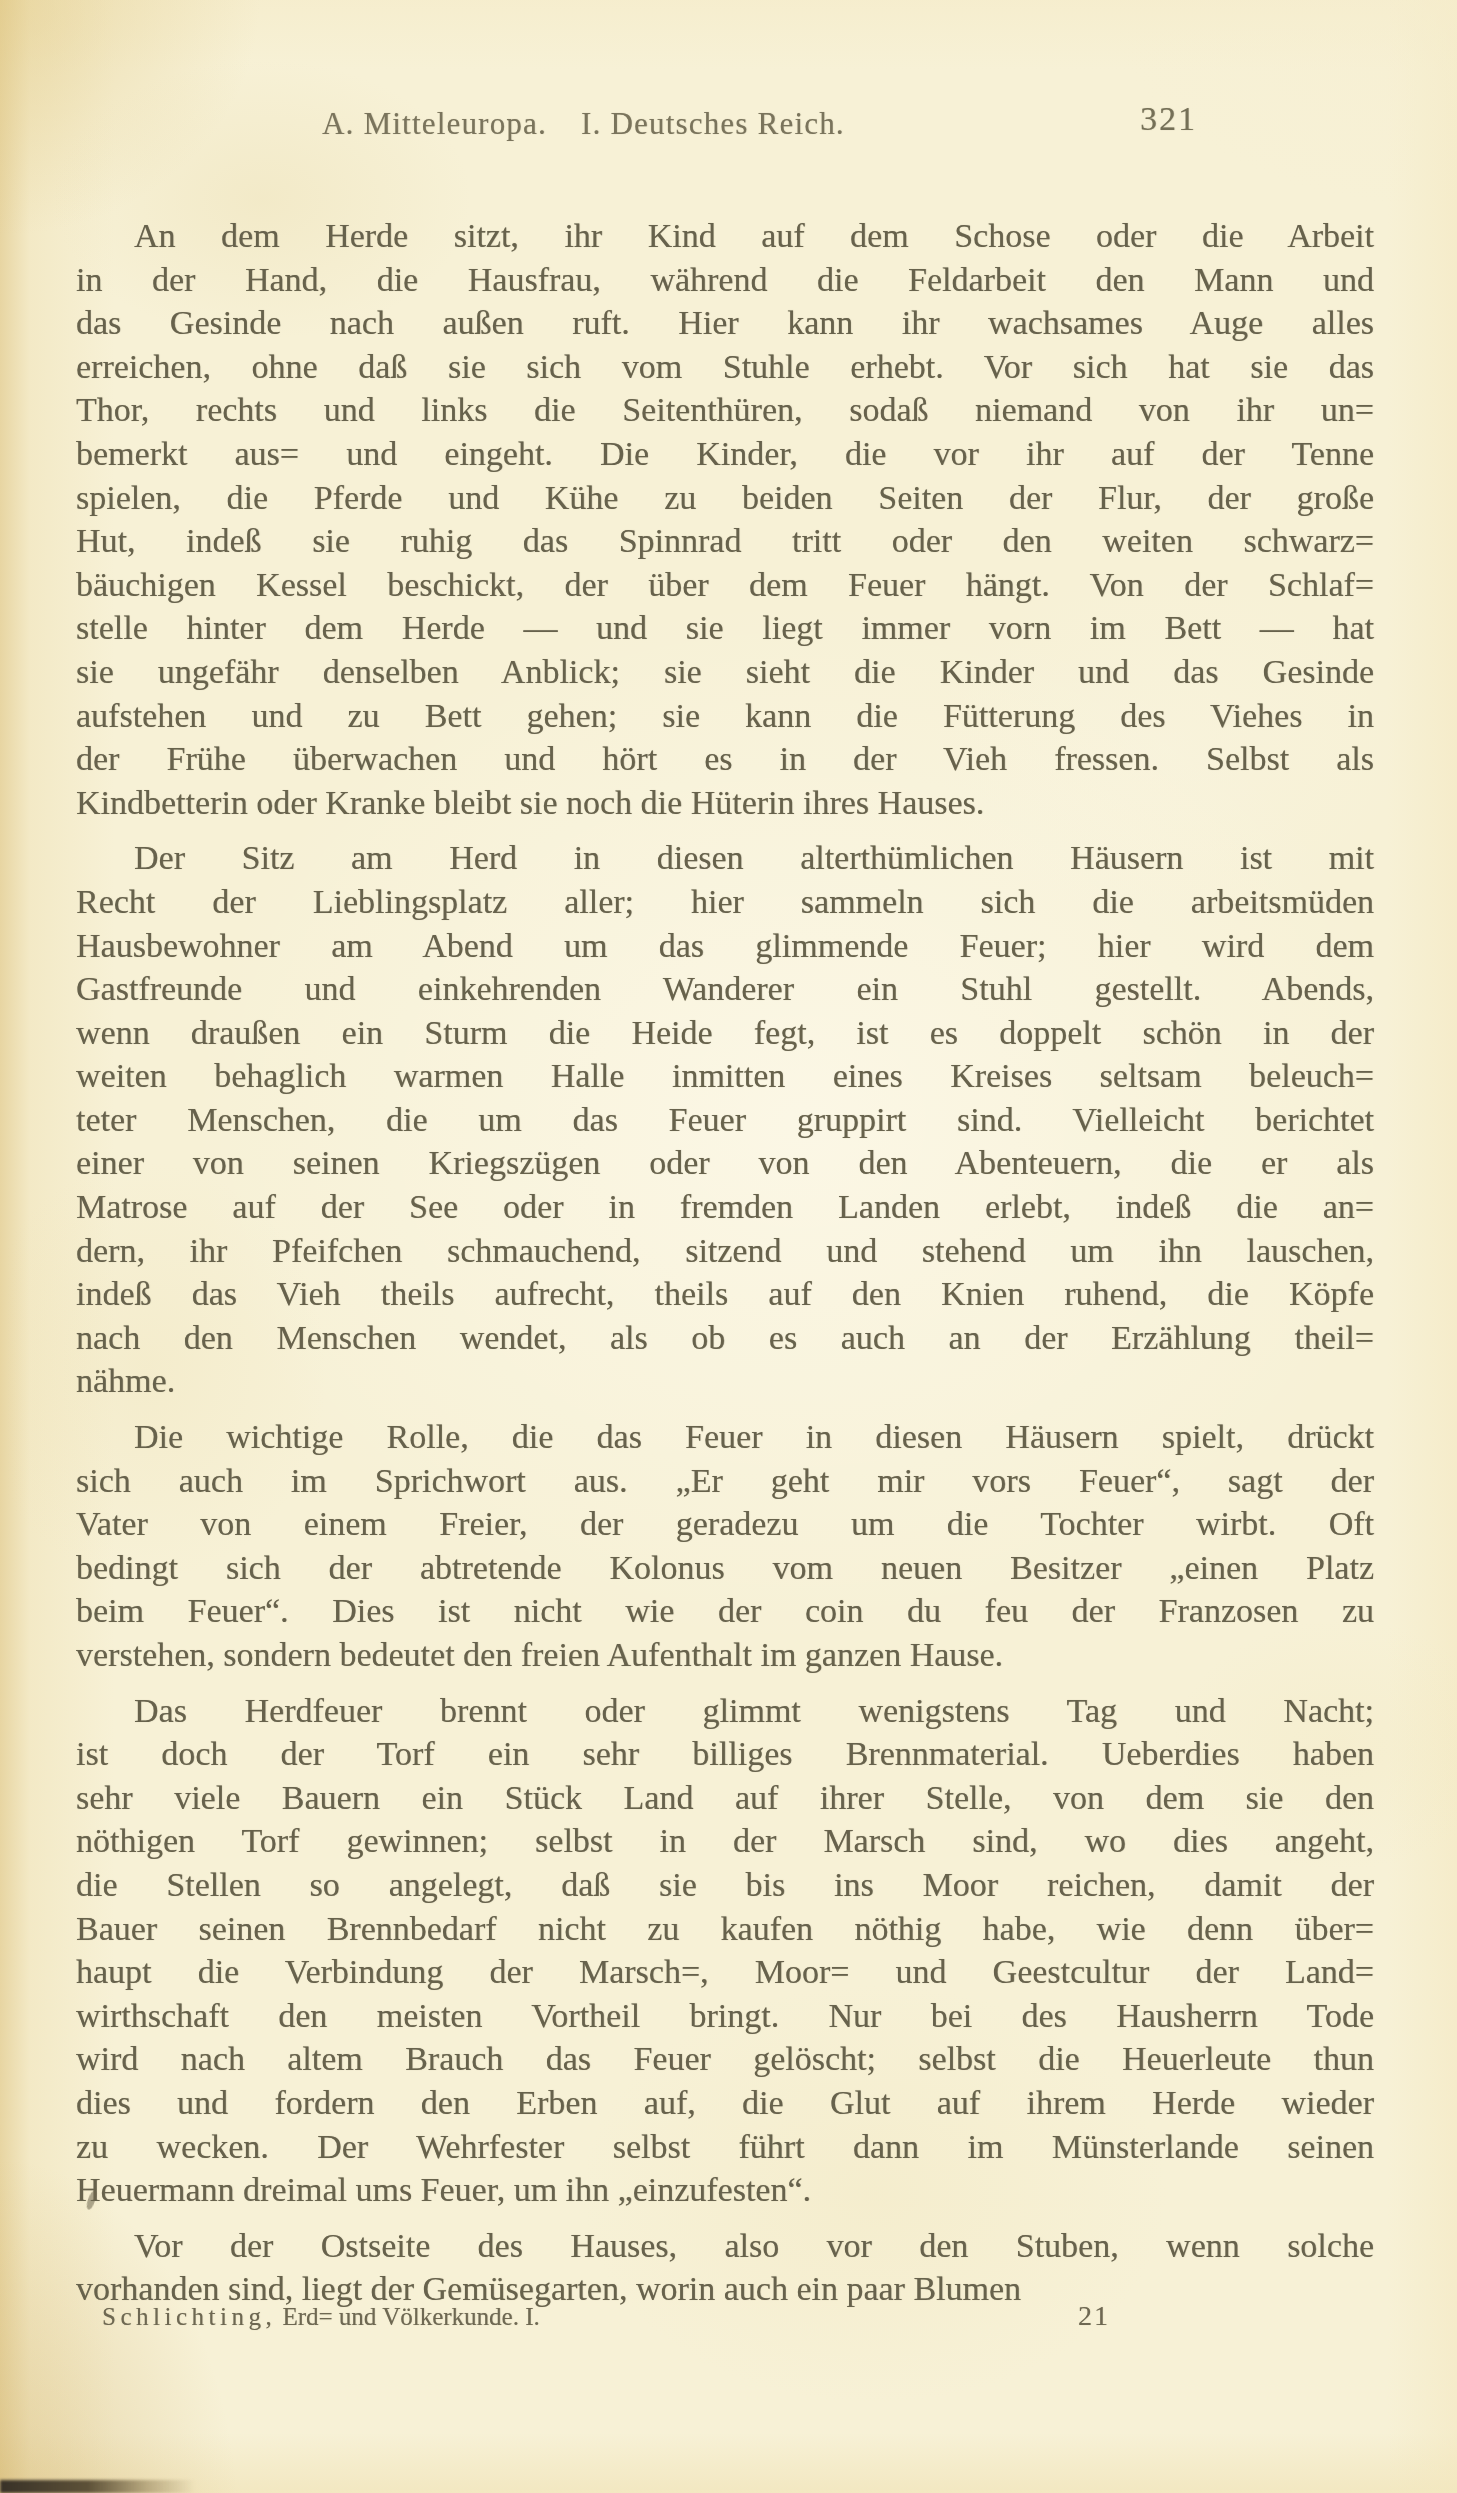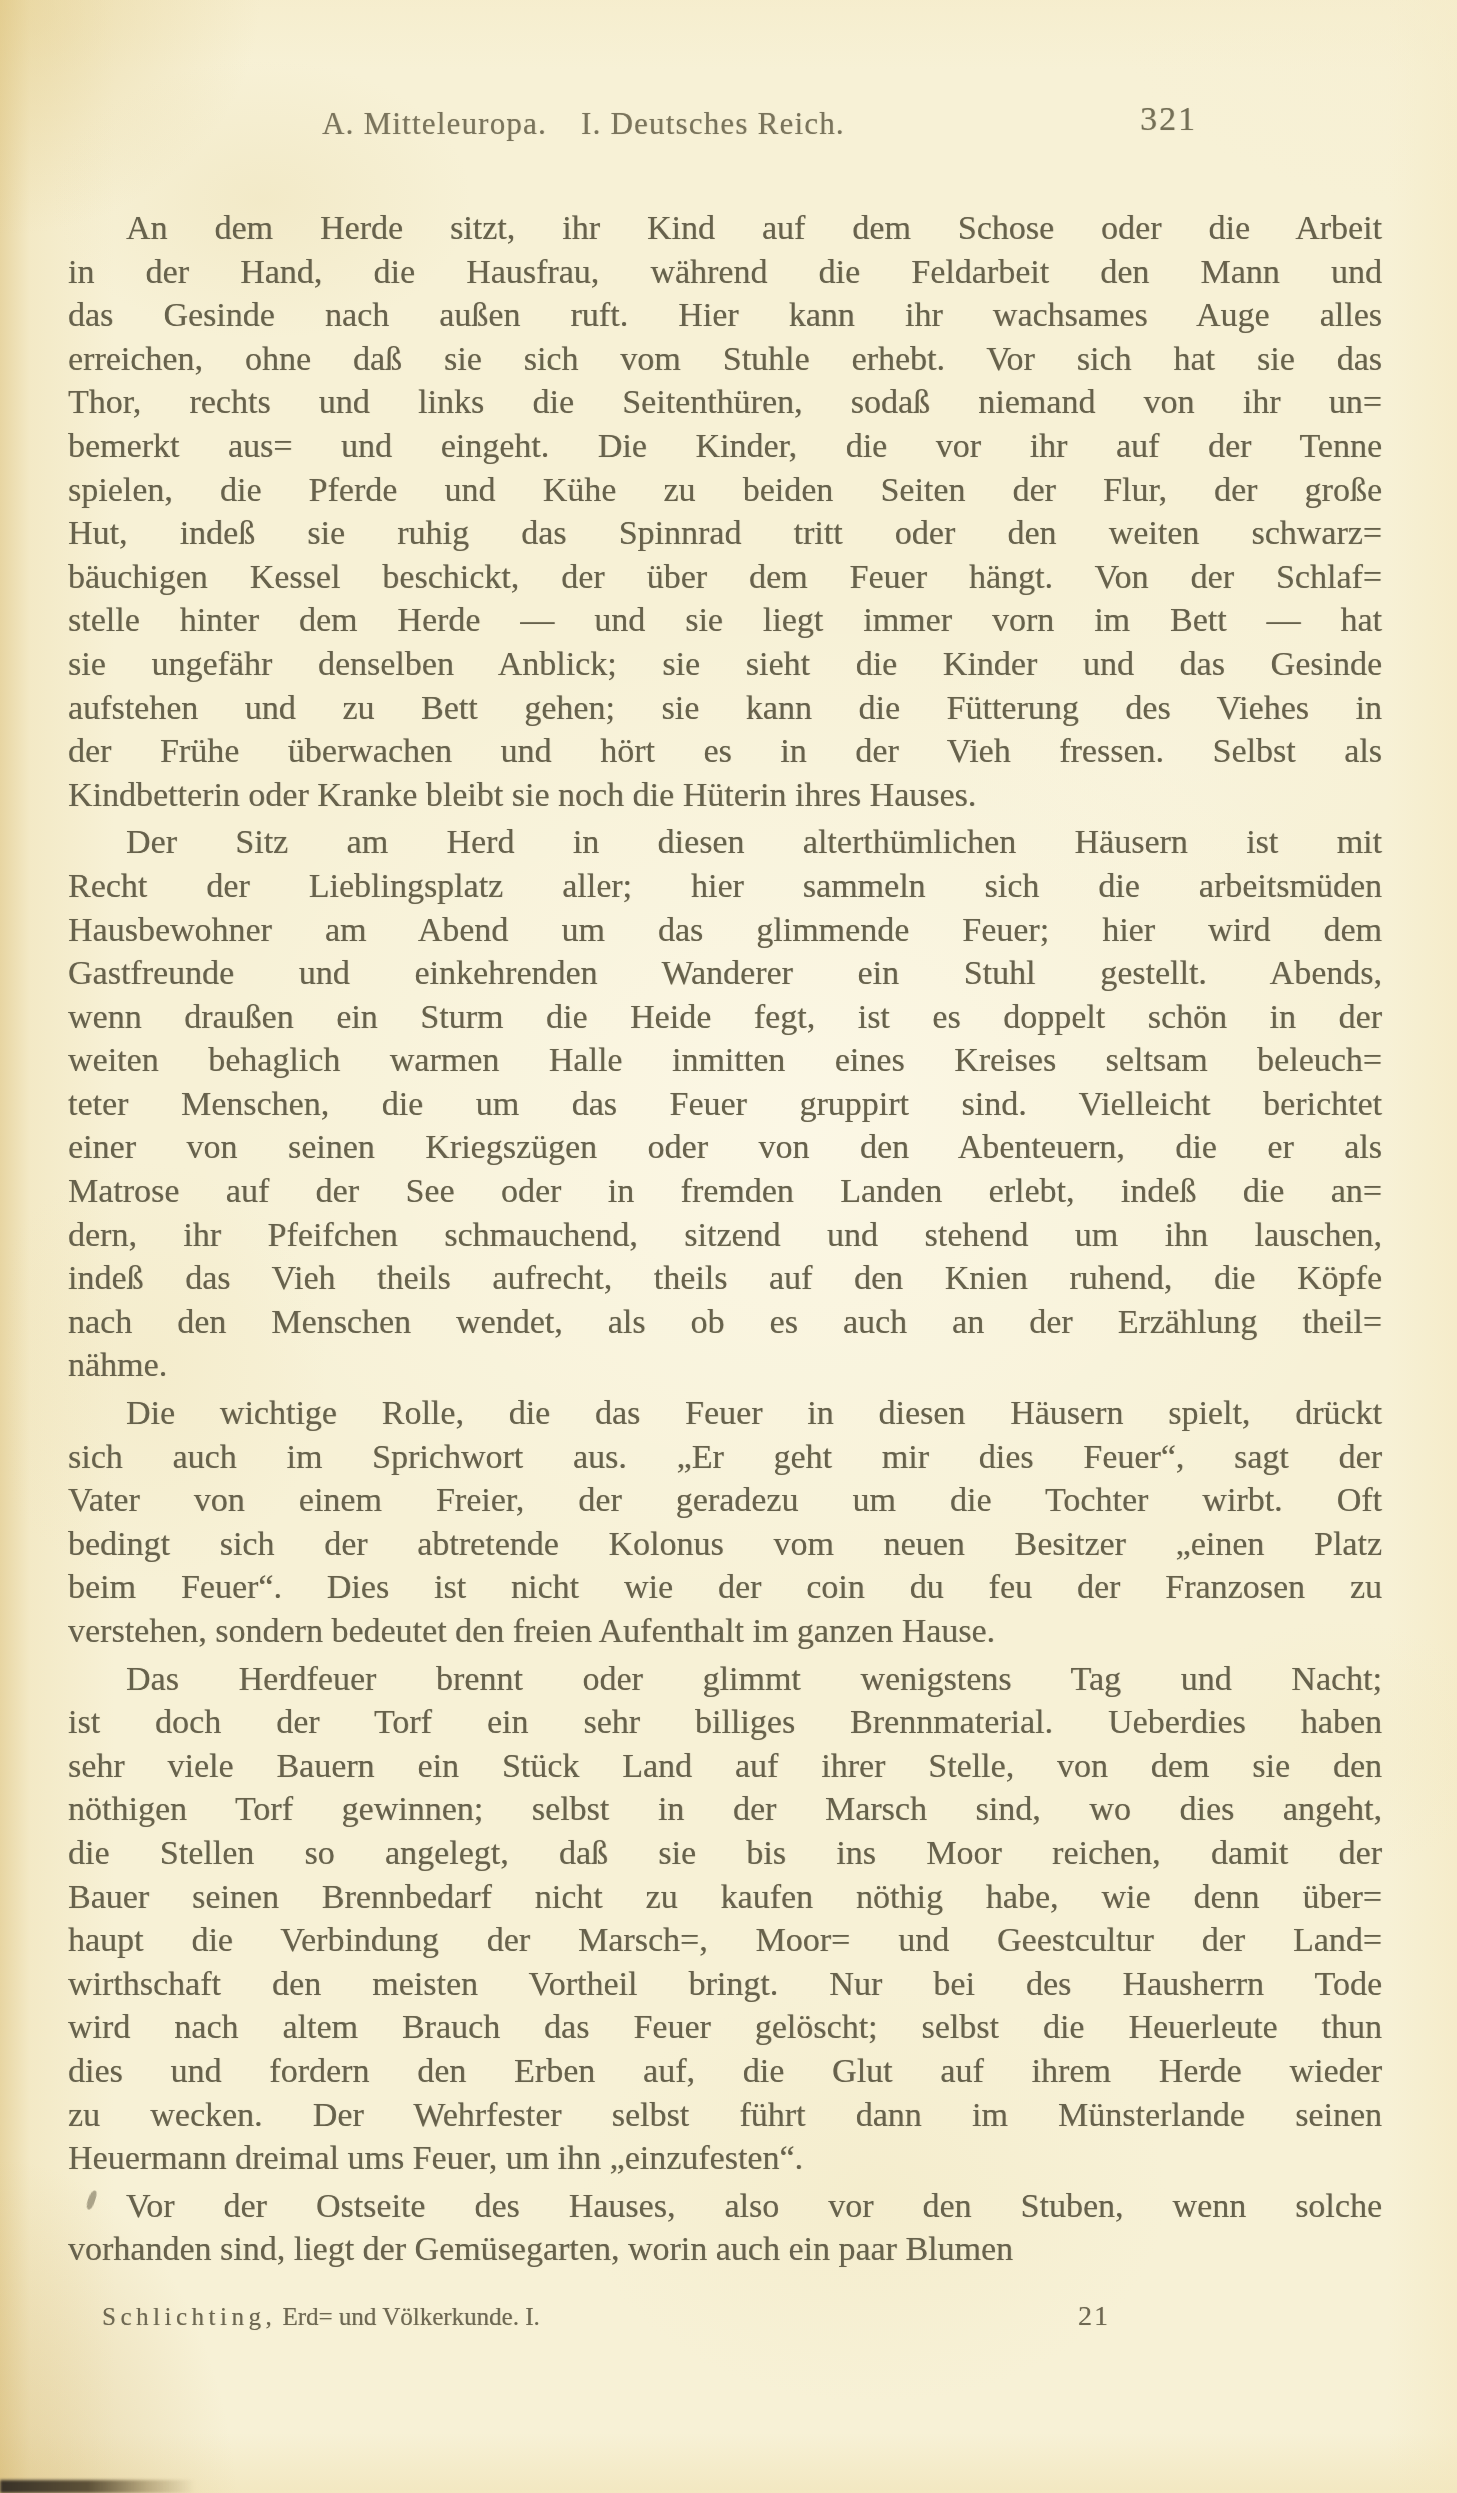--- a/index.html
+++ b/index.html
@@ -74,21 +74,21 @@
   }
 
   .text-block {
     position: absolute;
     left: 64px; top: 202px;
     width: 1322px;
     font-size: 34px;
     color: #67624c;
     text-shadow: 0.35px 0.35px 0.7px rgba(104,99,78,0.55);
   }
-  .para { margin: 4px; }
+  .para { margin: 12px; }
   .line {
     line-height: 43.6px;
     height: 43.6px;
     text-align: justify;
     text-align-last: justify;
     text-justify: inter-word;
     white-space: normal;
     overflow: visible;
   }
   .line.first { text-indent: 58px; }
@@ -150,21 +150,21 @@
         <div class="line">teter Menschen, die um das Feuer gruppirt sind. Vielleicht berichtet</div>
         <div class="line">einer von seinen Kriegszügen oder von den Abenteuern, die er als</div>
         <div class="line">Matrose auf der See oder in fremden Landen erlebt, indeß die an=</div>
         <div class="line">dern, ihr Pfeifchen schmauchend, sitzend und stehend um ihn lauschen,</div>
         <div class="line">indeß das Vieh theils aufrecht, theils auf den Knien ruhend, die Köpfe</div>
         <div class="line">nach den Menschen wendet, als ob es auch an der Erzählung theil=</div>
         <div class="line last">nähme.</div>
       </div>
       <div class="para">
         <div class="line first">Die wichtige Rolle, die das Feuer in diesen Häusern spielt, drückt</div>
-        <div class="line">sich auch im Sprichwort aus. „Er geht mir dies Feuer“, sagt der</div>
+        <div class="line">sich auch im Sprichwort aus. „Er geht mir vors Feuer“, sagt der</div>
         <div class="line">Vater von einem Freier, der geradezu um die Tochter wirbt. Oft</div>
         <div class="line">bedingt sich der abtretende Kolonus vom neuen Besitzer „einen Platz</div>
         <div class="line">beim Feuer“. Dies ist nicht wie der coin du feu der Franzosen zu</div>
         <div class="line last">verstehen, sondern bedeutet den freien Aufenthalt im ganzen Hause.</div>
       </div>
       <div class="para">
         <div class="line first">Das Herdfeuer brennt oder glimmt wenigstens Tag und Nacht;</div>
         <div class="line">ist doch der Torf ein sehr billiges Brennmaterial. Ueberdies haben</div>
         <div class="line">sehr viele Bauern ein Stück Land auf ihrer Stelle, von dem sie den</div>
         <div class="line">nöthigen Torf gewinnen; selbst in der Marsch sind, wo dies angeht,</div>

